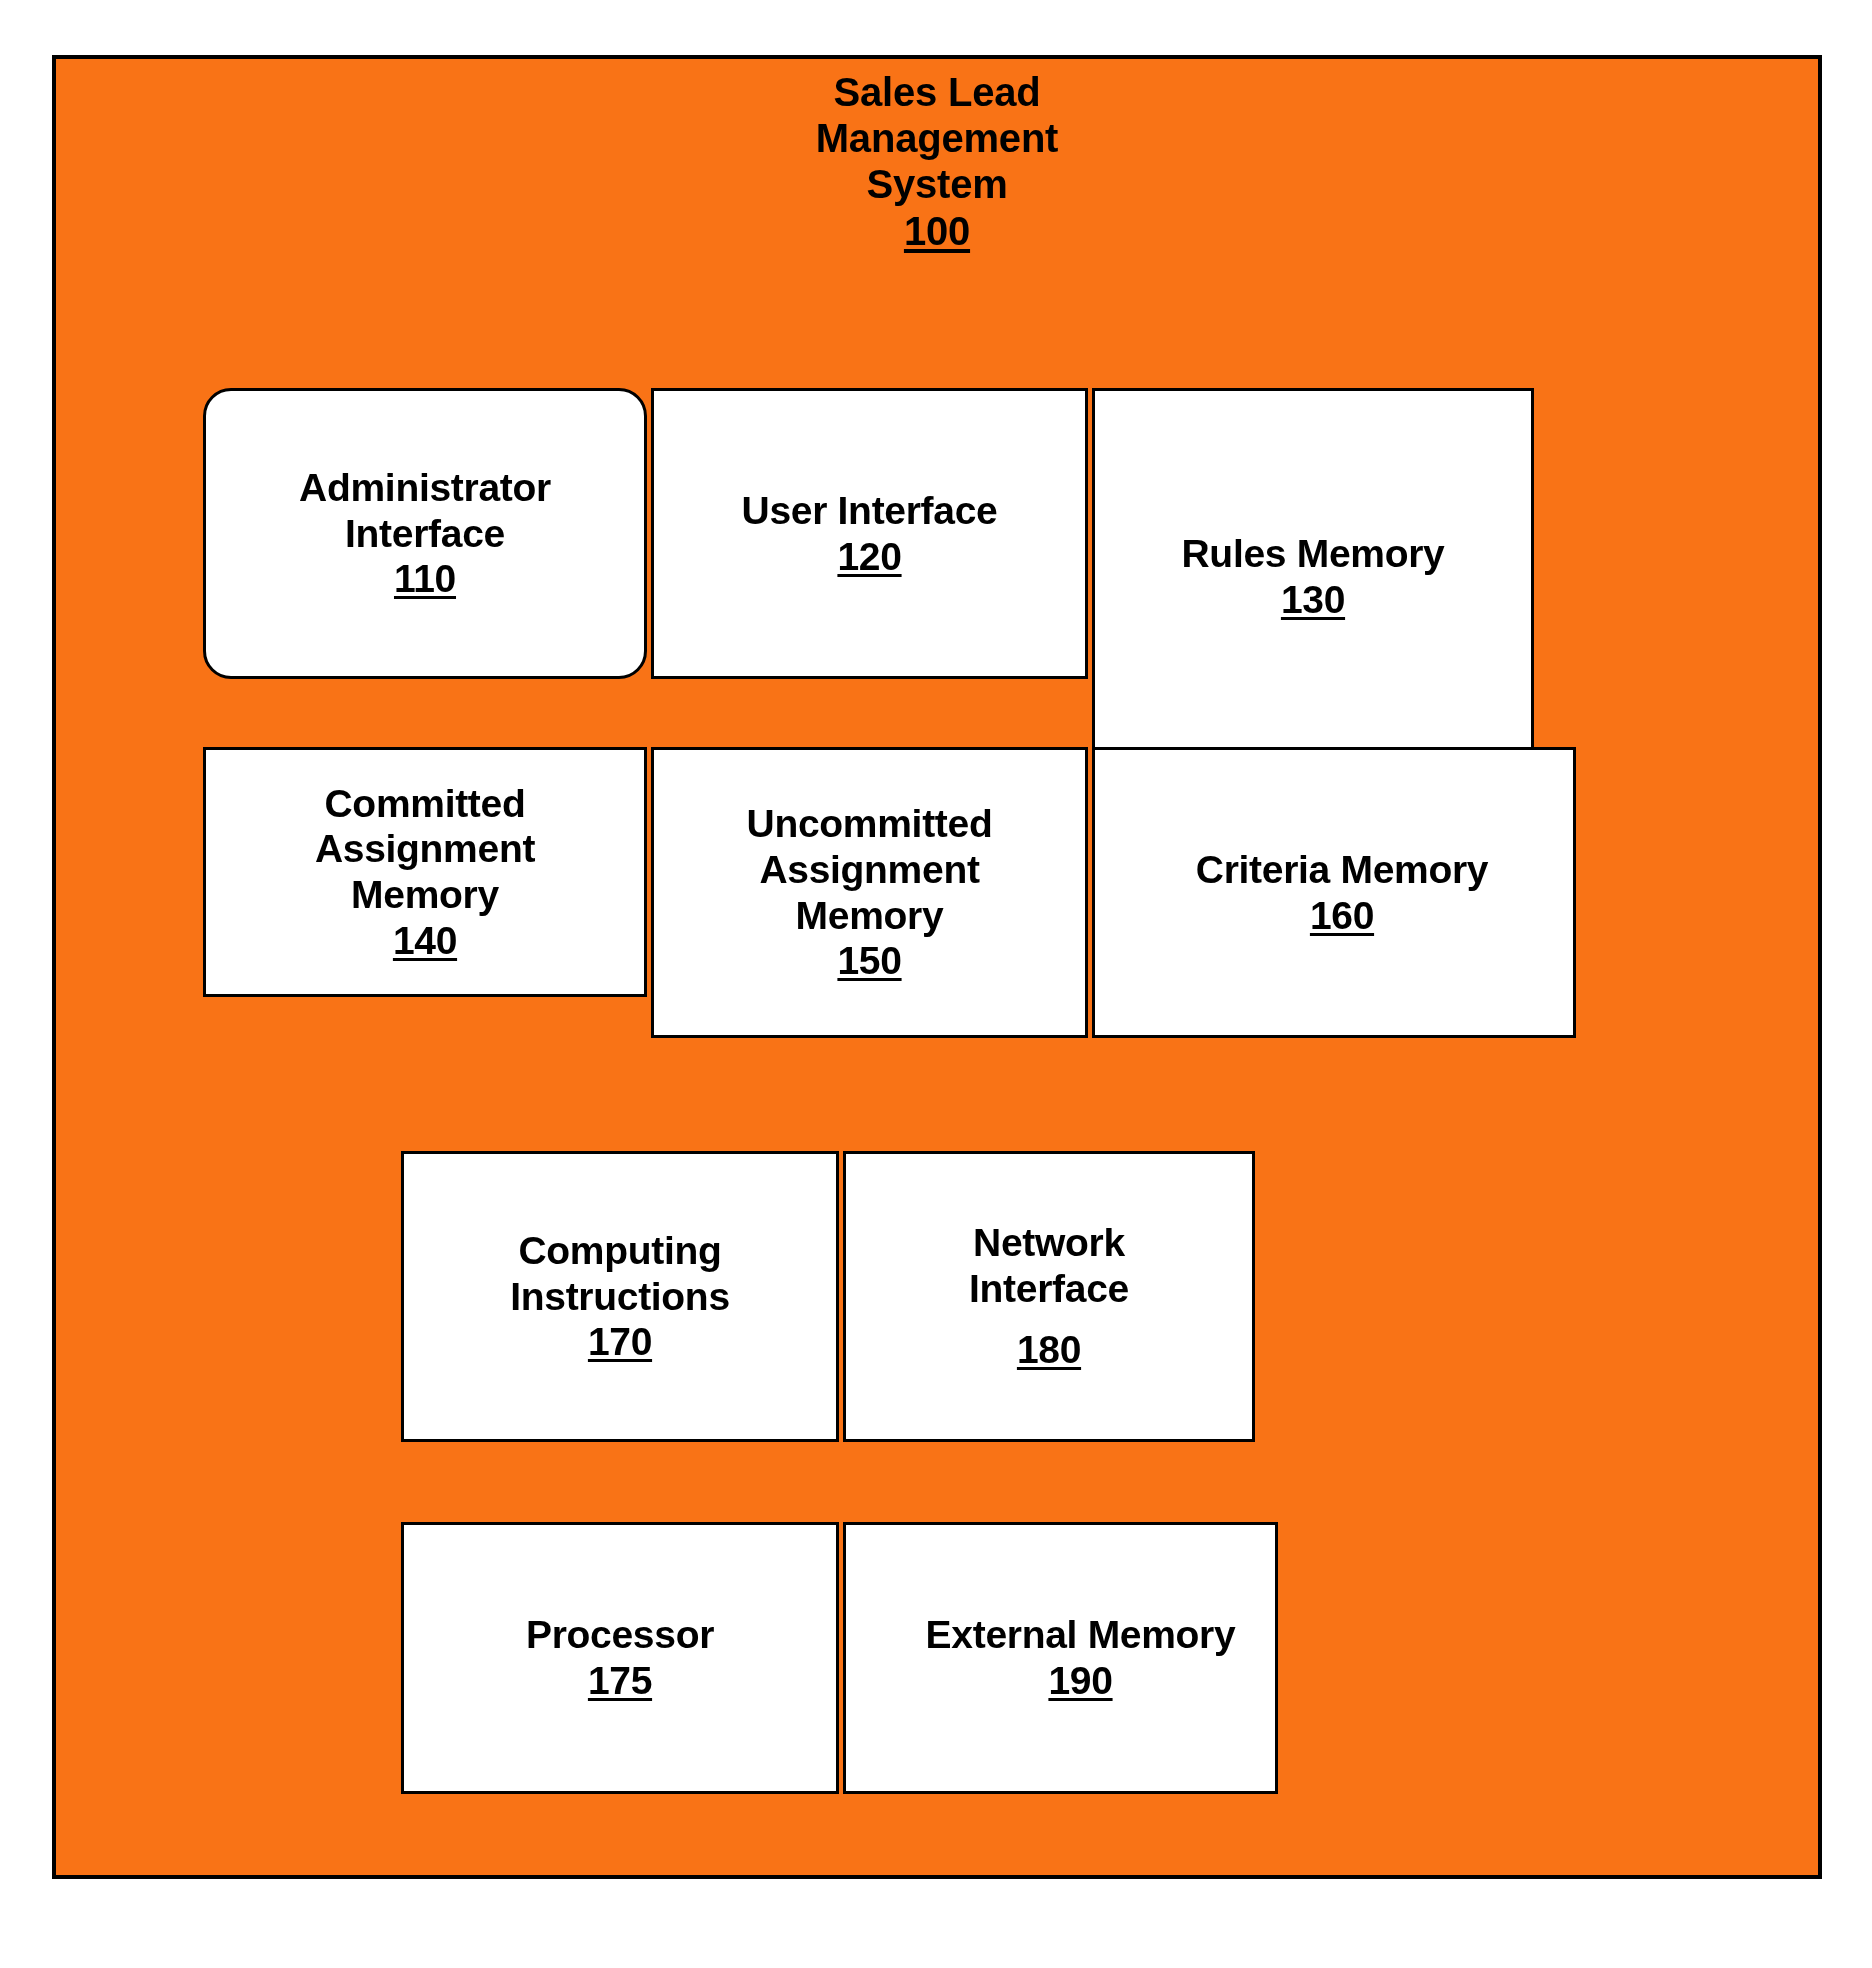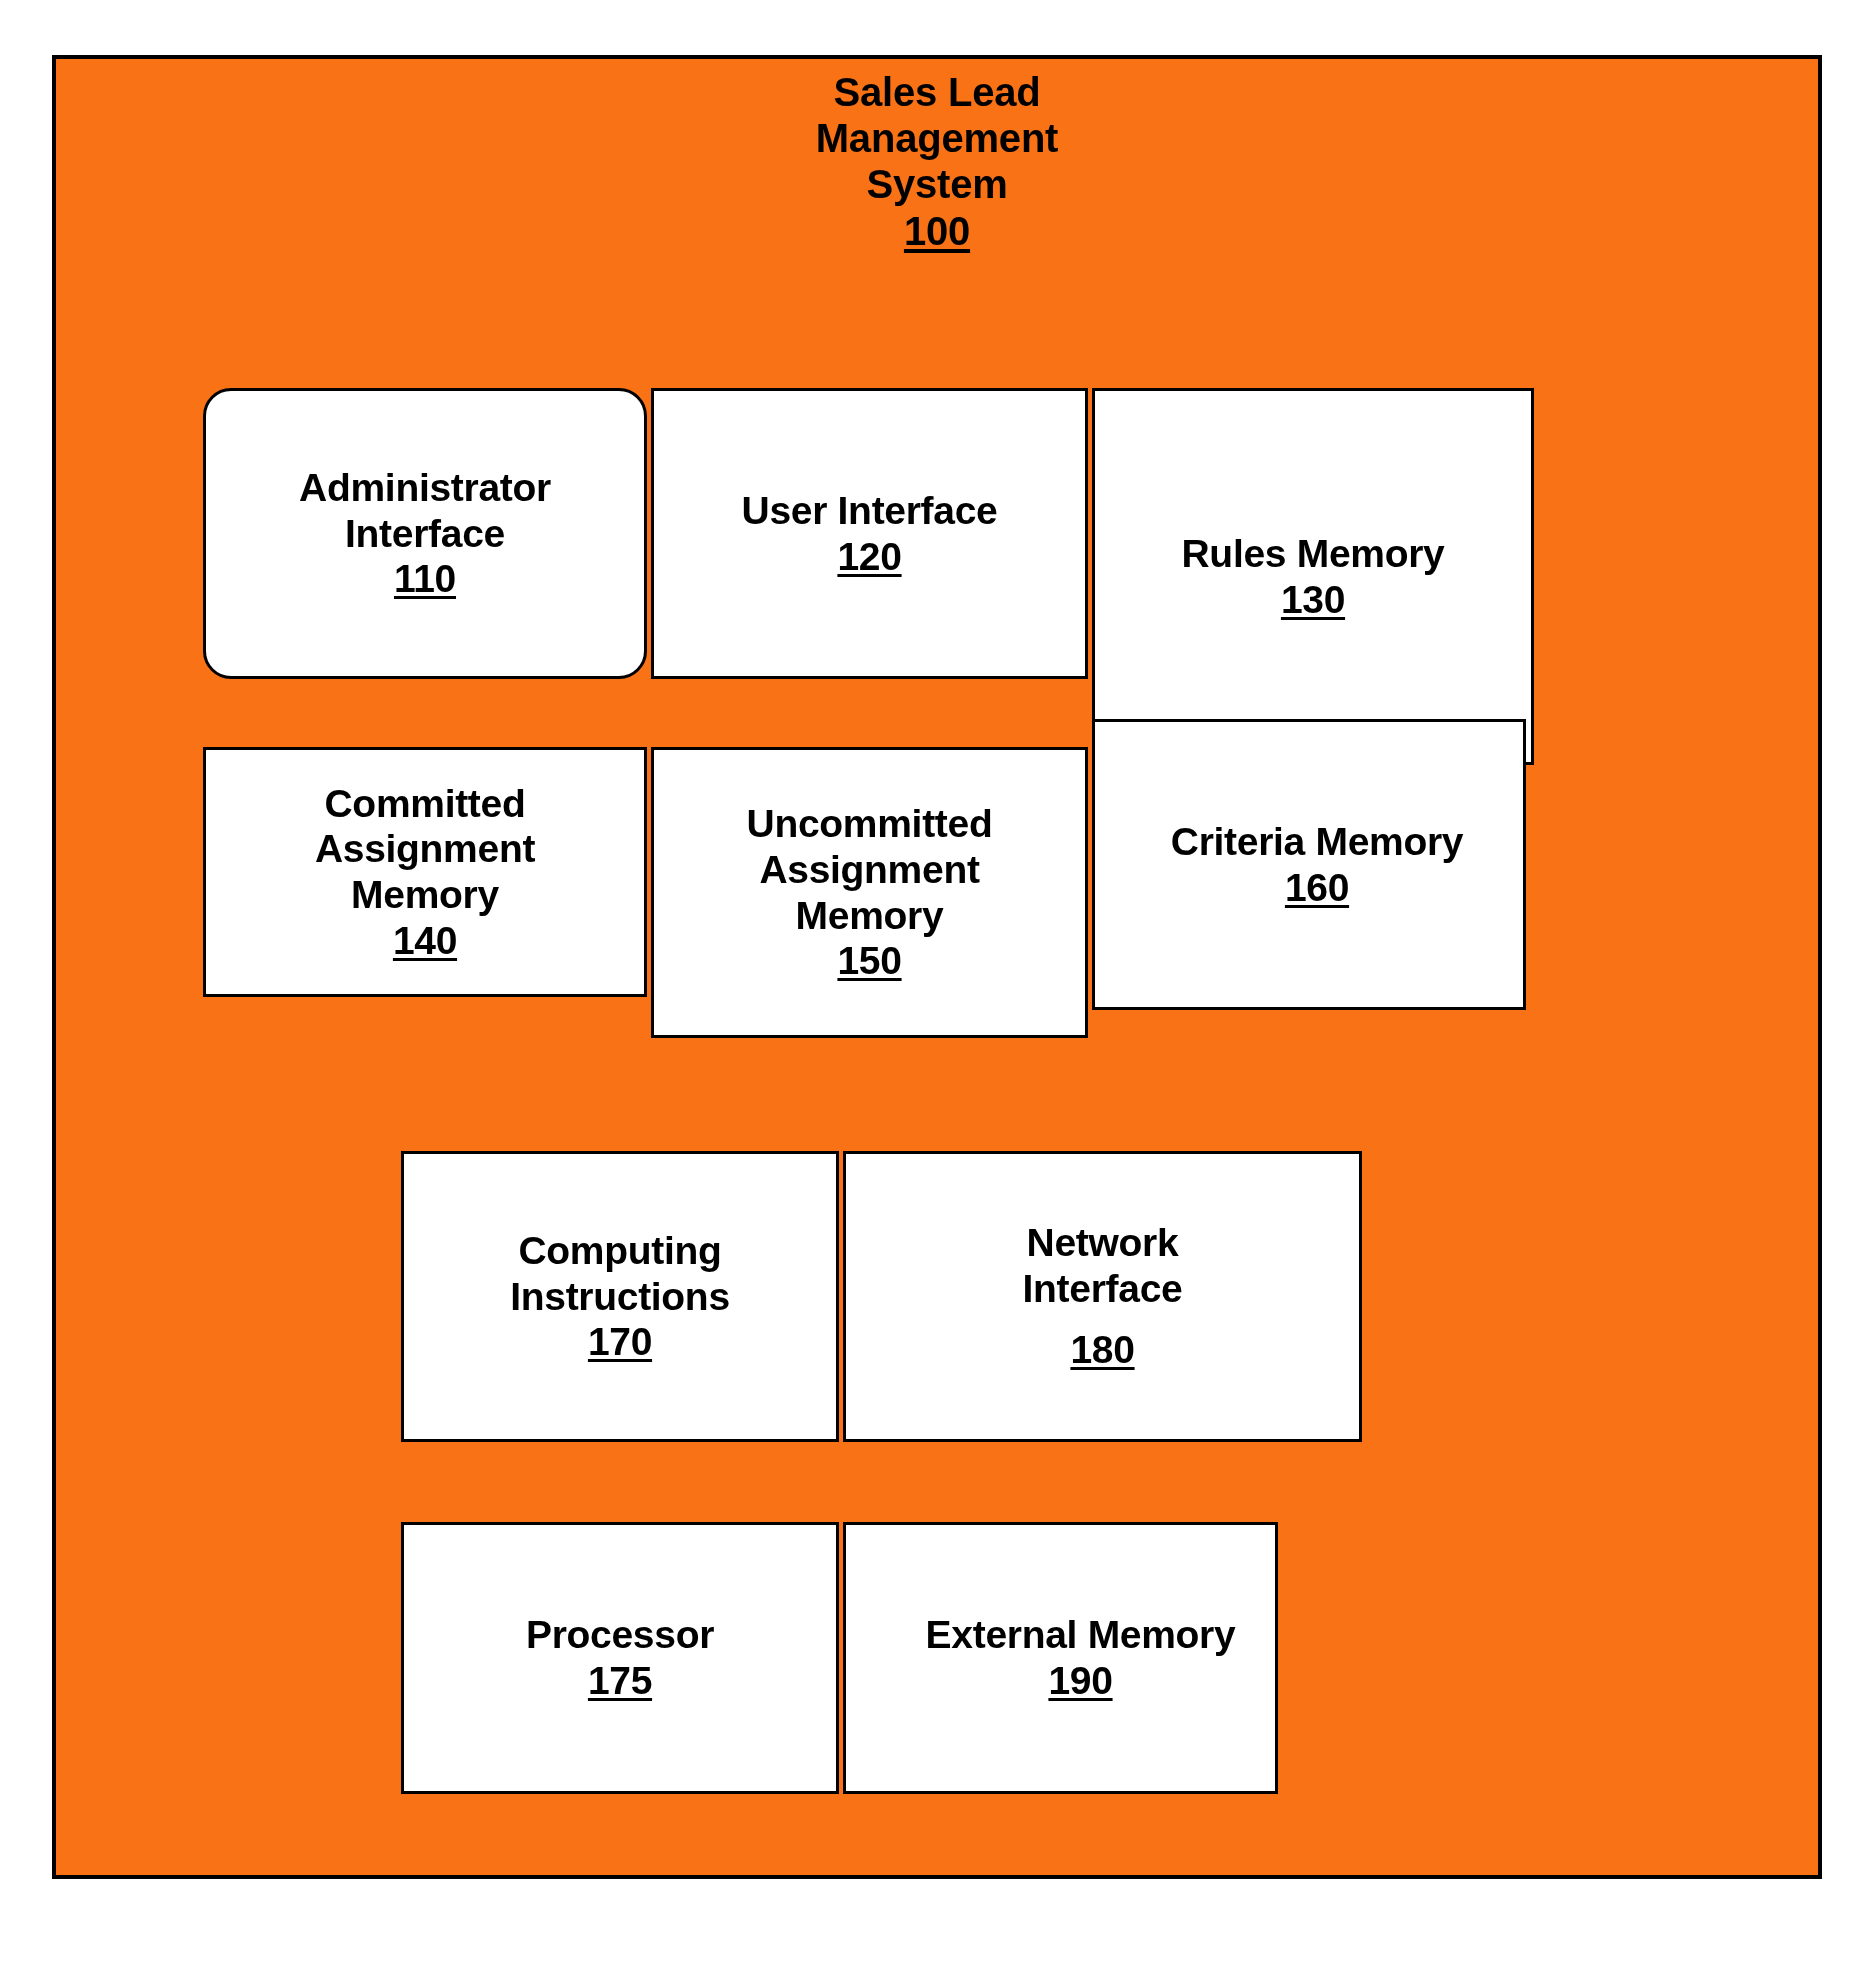--- a/index.html
+++ b/index.html
@@ -77,25 +77,25 @@
   }
 
   
   #box-110 { left: 147px; top: 329px; width: 444px; height: 291px; border-radius: 28px; }
   #box-120 { left: 595px; top: 329px; width: 437px; height: 291px; }
   #box-130 { left: 1036px; top: 329px; width: 442px; height: 377px; }
 
   
   #box-140 { left: 147px; top: 688px; width: 444px; height: 250px; }
   #box-150 { left: 595px; top: 688px; width: 437px; height: 291px; }
-  #box-160 { left: 1036px; top: 660px; width: 434px; height: 291px; padding-left: 16px; }
+  #box-160 { left: 1036px; top: 688px; width: 484px; height: 291px; padding-left: 16px; }
 
   
   #box-170 { left: 345px; top: 1092px; width: 438px; height: 291px; }
-  #box-180 { left: 787px; top: 1092px; width: 519px; height: 291px; gap: 16px; }
+  #box-180 { left: 787px; top: 1092px; width: 412px; height: 291px; gap: 16px; }
 
   
   #box-175 { left: 345px; top: 1463px; width: 438px; height: 272px; }
   #box-190 { left: 787px; top: 1463px; width: 435px; height: 272px; padding-left: 40px; }
 </style>
 </head>
 <body>
 
 <div id="page">
 

